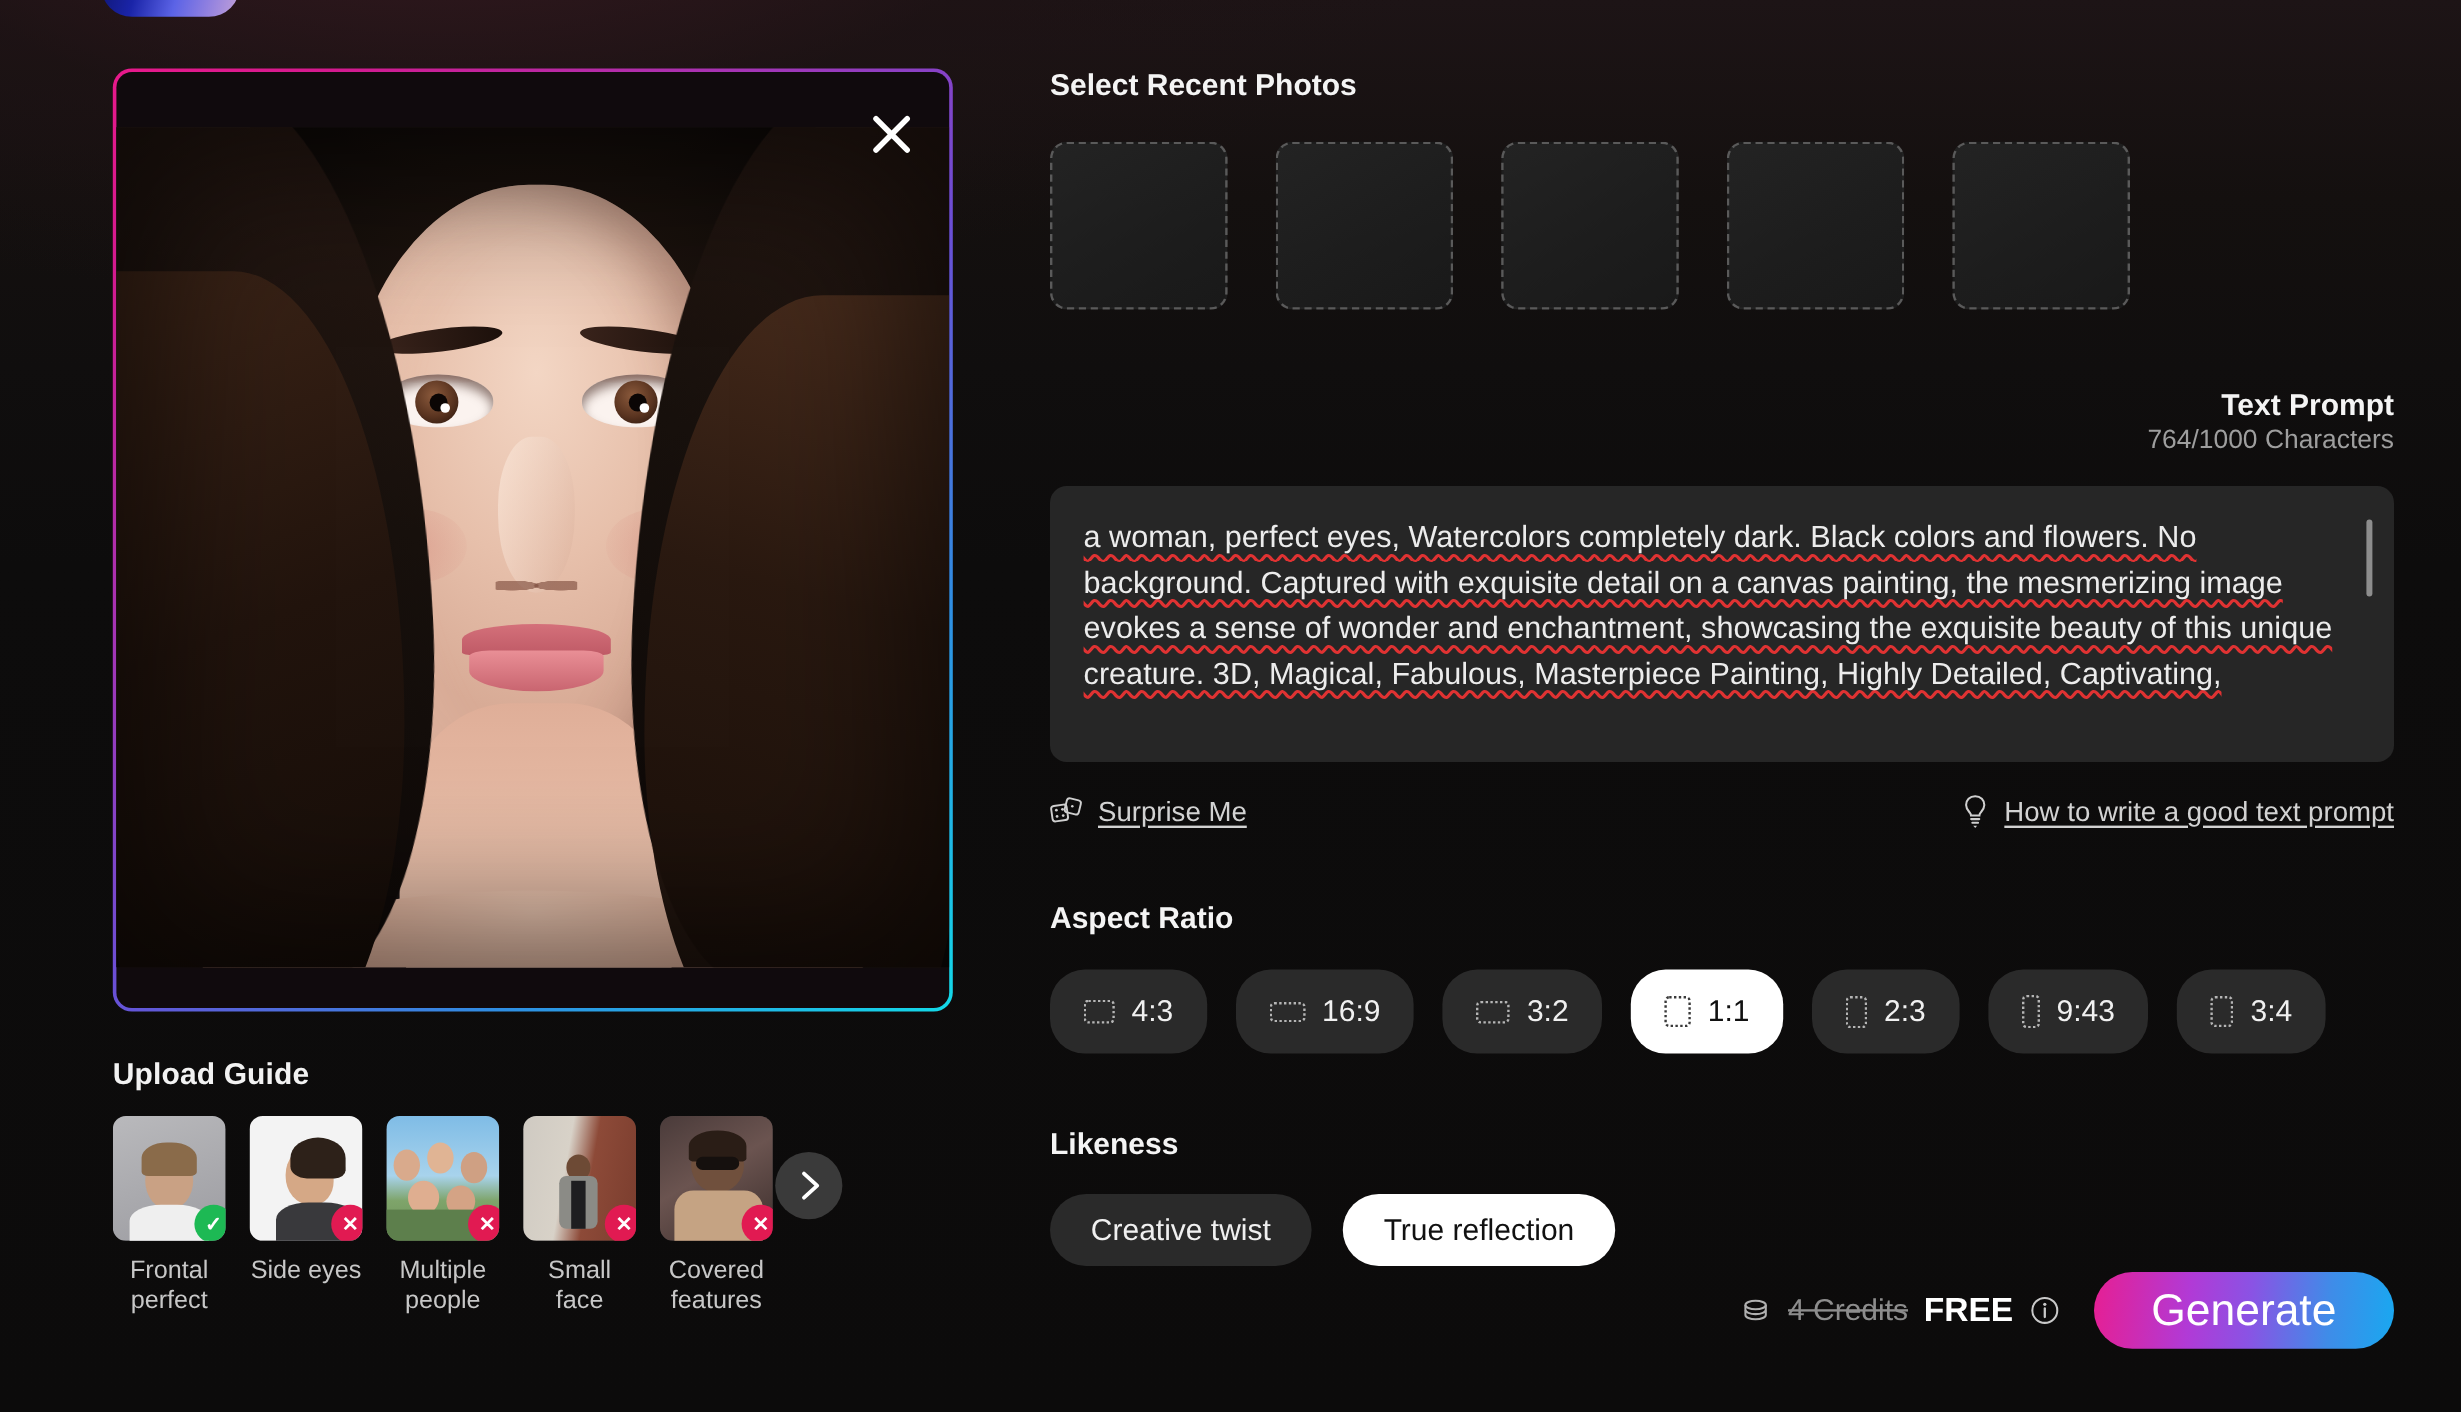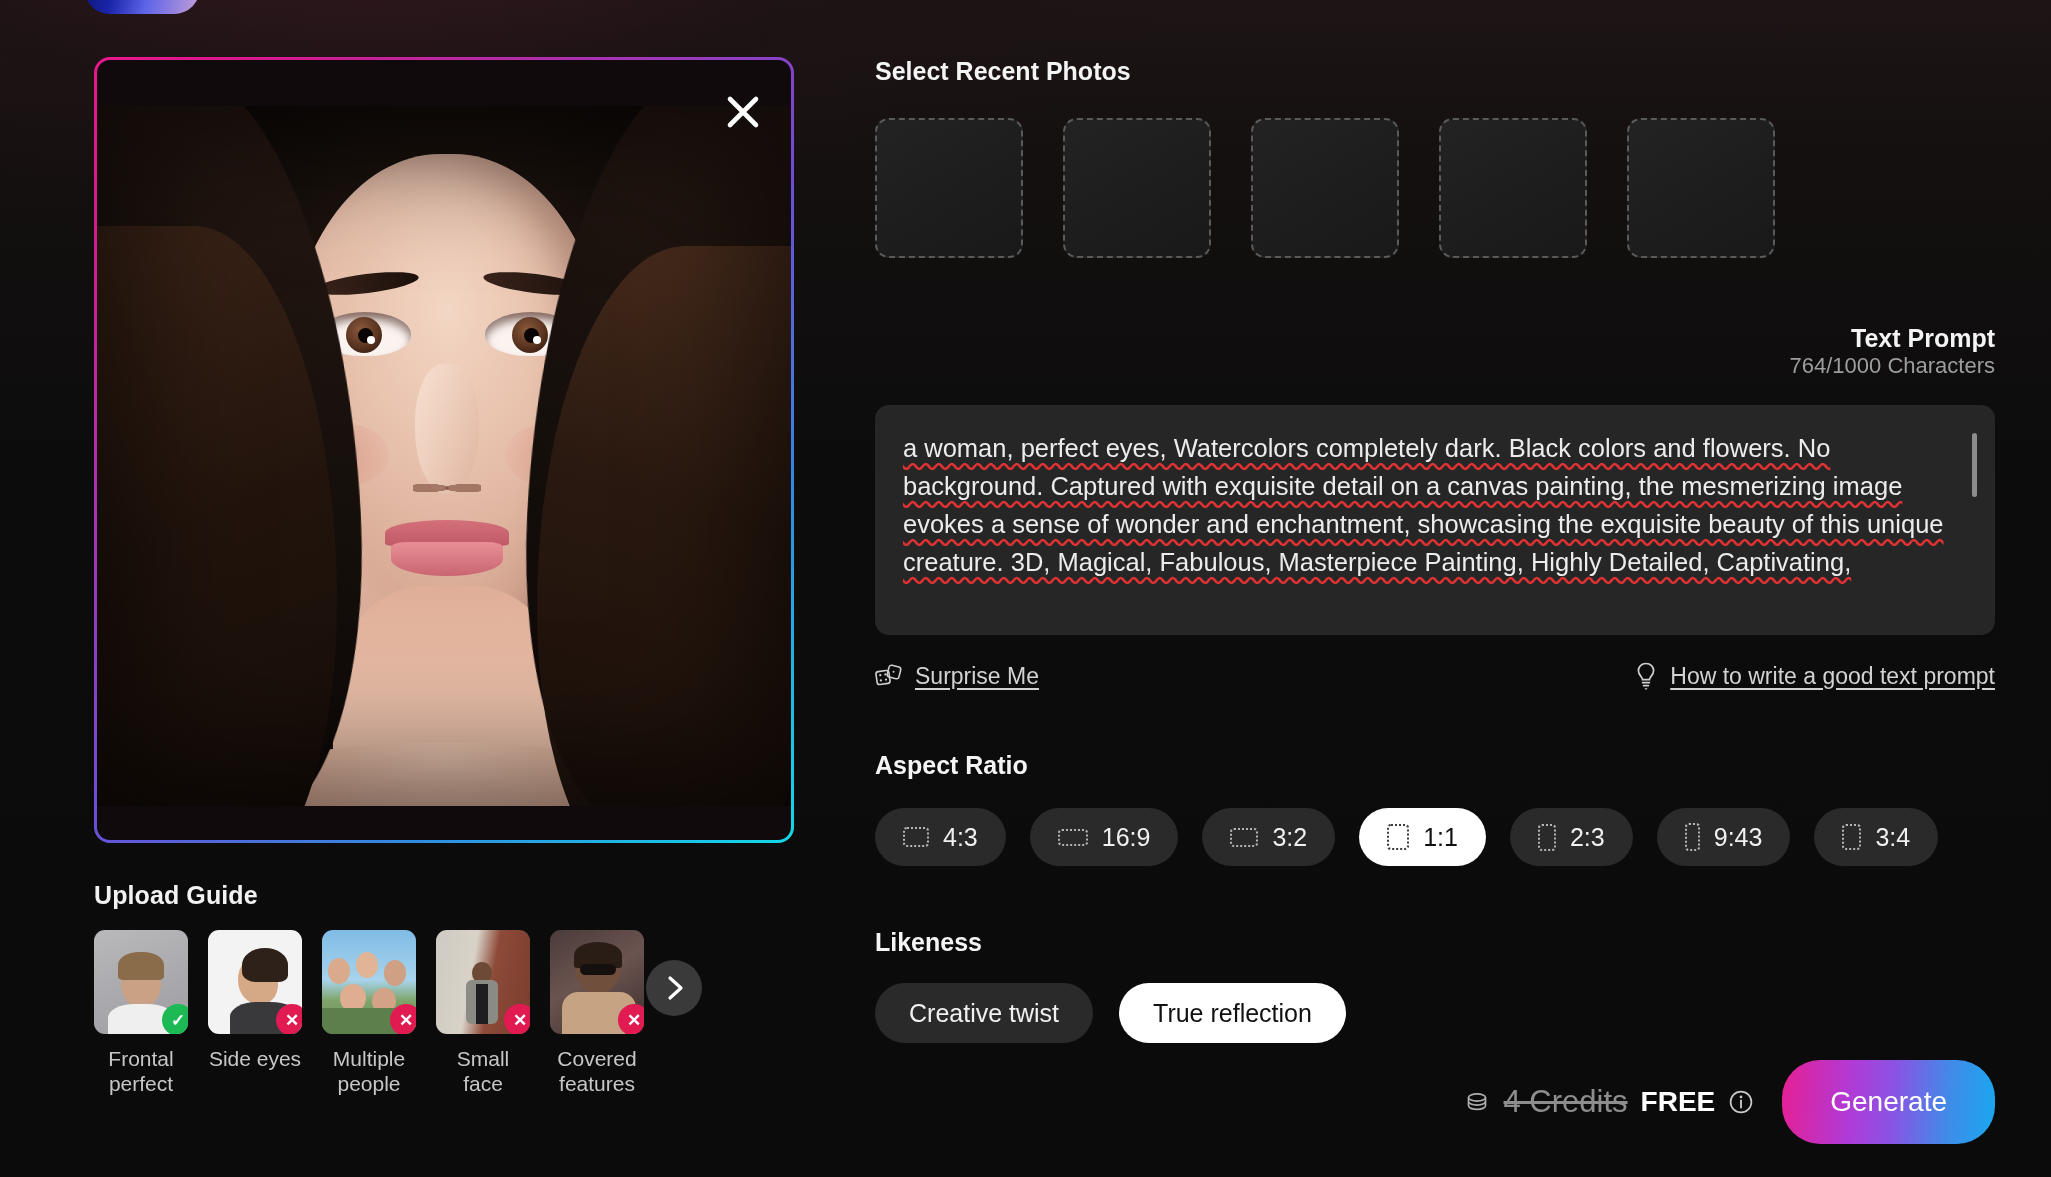--- a/index.html
+++ b/index.html
@@ -254,21 +254,21 @@
   }
   .link-row { display: flex; align-items: center; gap: 12px; cursor: pointer; }
   .link-text {
     font-size: 23px; color: #d2d2d2; text-decoration: underline; text-underline-offset: 4px;
   }
 
   .aspect-title { margin-top: 60px; }
   .ratio-row { display: flex; gap: 24px; margin-top: 28px; }
   .ratio-chip {
     display: flex; align-items: center; gap: 14px;
-    height: 58px; padding: 0 28px;
+    height: 70px; padding: 0 28px;
     border-radius: 29px;
     background: #2a2a2a;
     color: #f0f0f0;
     font-size: 25px;
     cursor: pointer;
     white-space: nowrap;
   }
   .ratio-chip.active { background: #ffffff; color: #111; }
   .ratio-ico {
     border: 2px dotted #b5b5b5;
@@ -289,27 +289,27 @@
   }
   .like-chip.active { background: #ffffff; color: #111; }
 
   .bottom-bar {
     position: absolute;
     left: 875px; right: 56px; top: 1060px;
     display: flex; align-items: center; justify-content: flex-end;
     gap: 28px;
   }
   .credits { display: flex; align-items: center; gap: 13px; }
-  .credits-strike { font-size: 31px; color: #8d8d8d; text-decoration: line-through; }
+  .credits-strike { font-size: 25px; color: #8d8d8d; text-decoration: line-through; }
   .credits-free { font-size: 28px; color: #ffffff; font-weight: bold; }
   .generate-btn {
-    height: 84px; padding: 0 48px;
+    height: 64px; padding: 0 48px;
     border-radius: 38px;
     display: flex; align-items: center; justify-content: center;
-    font-size: 28px; color: #fff;
+    font-size: 37px; color: #fff;
     background: linear-gradient(95deg, #e61f93 0%, #b13ad6 32%, #8a53e4 52%, #3f8ce8 78%, #19a8f0 100%);
     cursor: pointer;
   }
   .icon { display: block; }
 </style>
 </head>
 <body>
 
 <div class="page">
 

